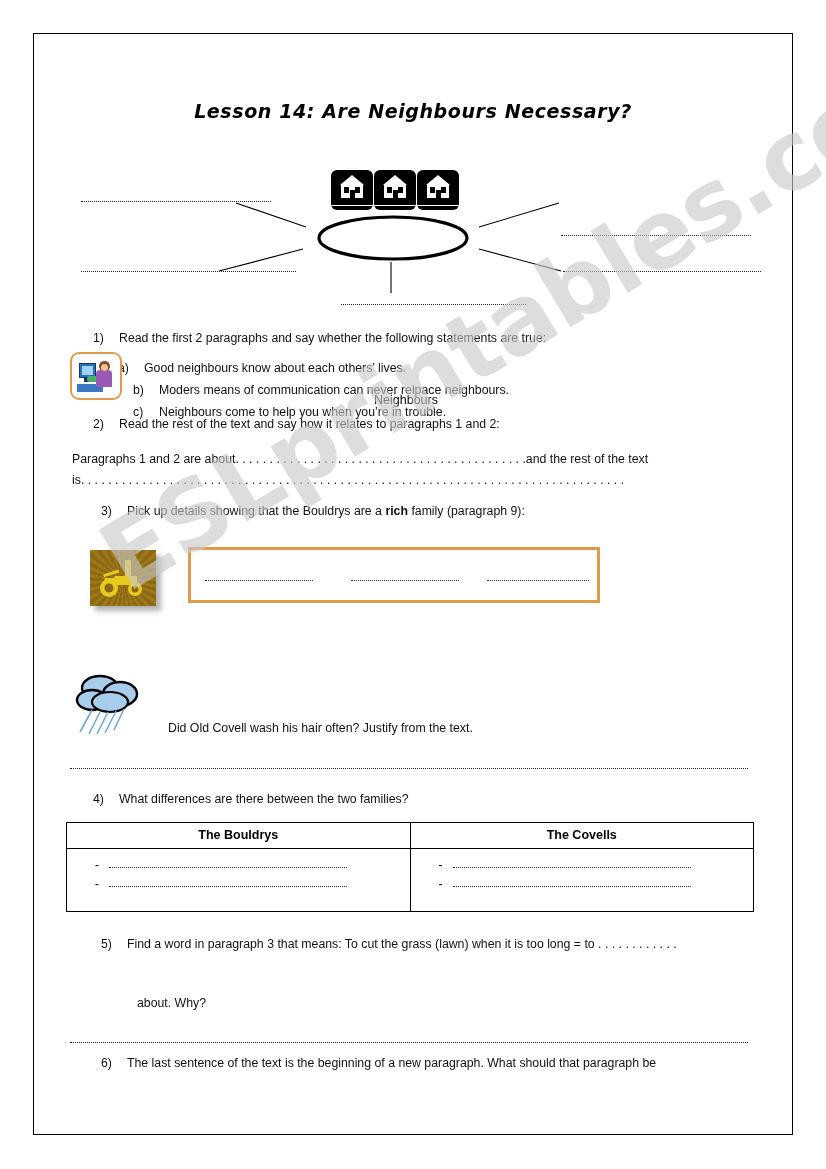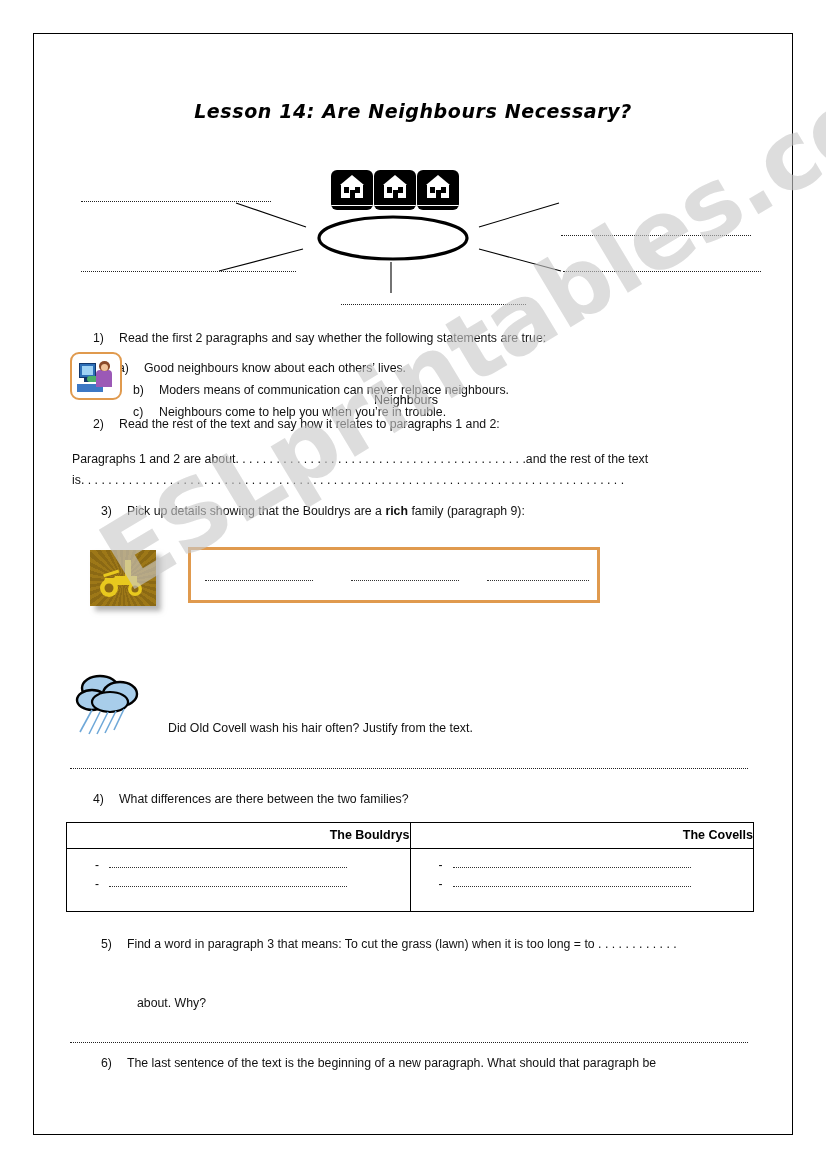--- a/index.html
+++ b/index.html
@@ -283,21 +283,21 @@
     top: 822px;
     width: 688px;
     border-collapse: collapse;
     table-layout: fixed;
   }
   #families-table th {
     border: 1.6px solid #000000;
     font-size: 12.5px;
     font-weight: bold;
     padding: 5px 0 6px 0;
-    text-align: right;
+    text-align: center;
     background: #ffffff;
   }
   #families-table td {
     border: 1.6px solid #000000;
     height: 56px;
     vertical-align: top;
     padding: 6px 0 0 0;
     background: transparent;
   }
   .cell-row {

